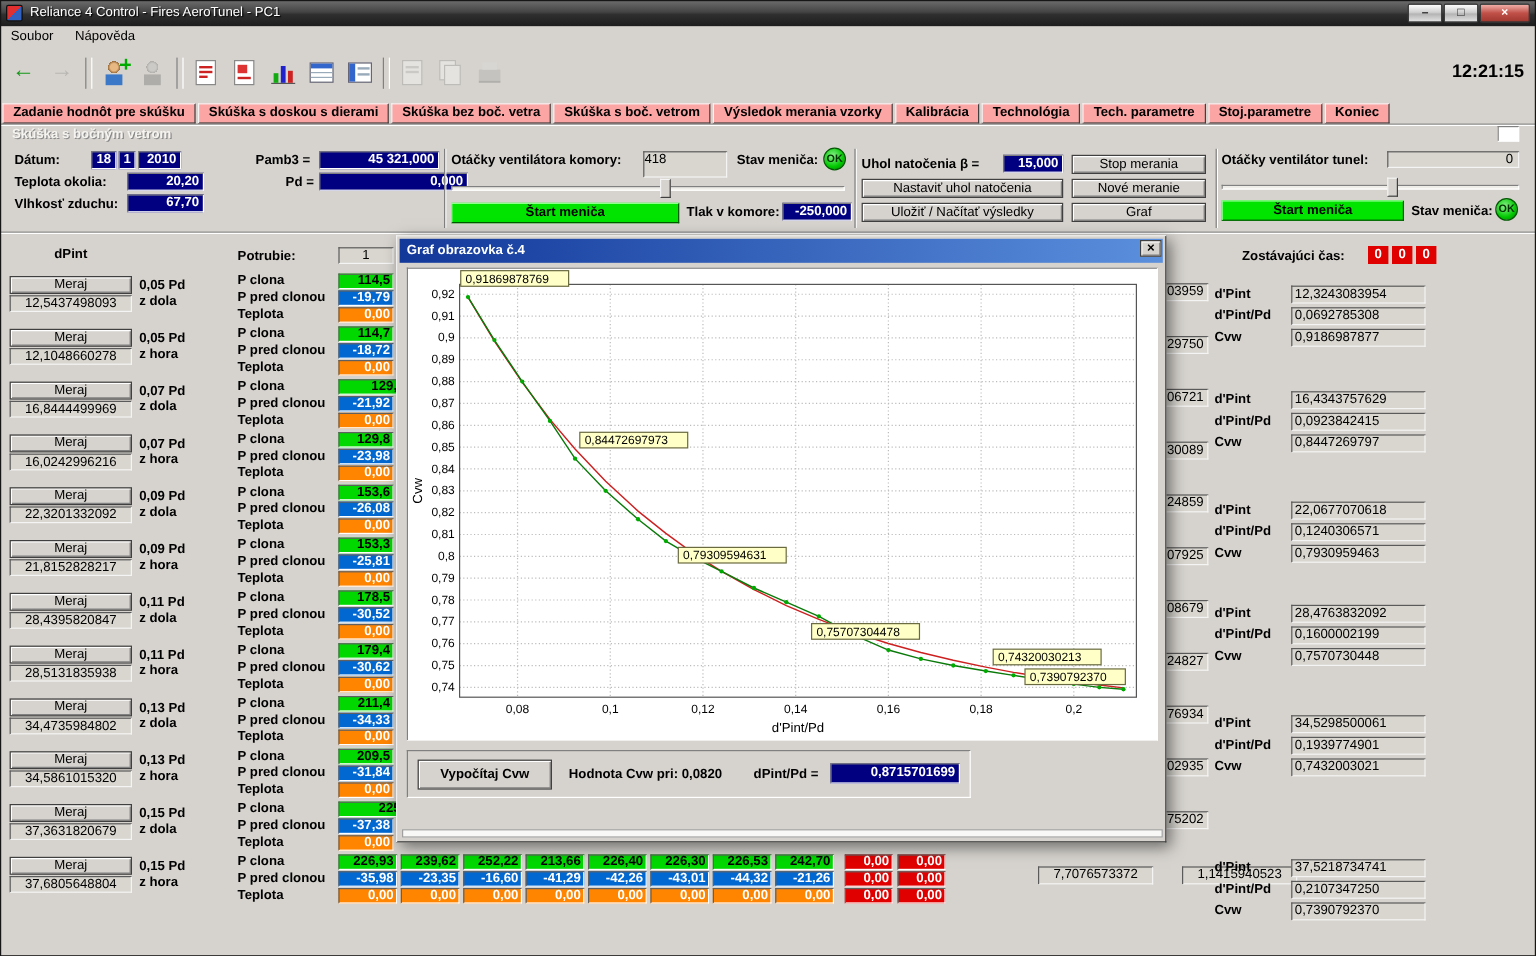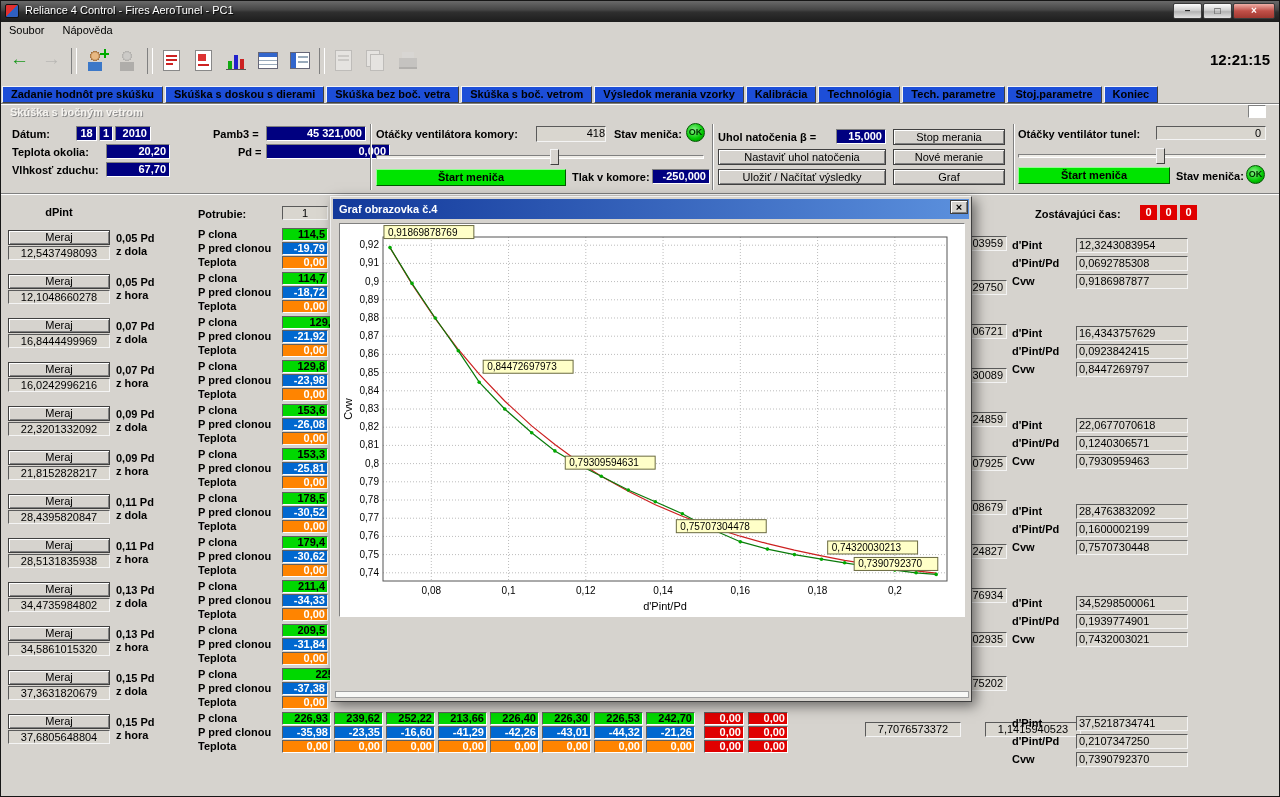--- a/index.html
+++ b/index.html
@@ -42,21 +42,21 @@
 .ic-docred2{background:linear-gradient(#d33,#d33) 6px 5px/8px 7px no-repeat,linear-gradient(#c22,#c22) 6px 15px/11px 2px no-repeat,linear-gradient(#fff,#fff) 4px 2px/15px 19px no-repeat,linear-gradient(#888,#888) 3px 1px/17px 21px no-repeat;}
 .ic-chart{background:linear-gradient(#1a1,#1a1) 4px 12px/4px 8px no-repeat,linear-gradient(#22c,#22c) 10px 6px/4px 14px no-repeat,linear-gradient(#c22,#c22) 16px 10px/4px 10px no-repeat,linear-gradient(#555,#555) 2px 20px/20px 1px no-repeat;}
 .ic-table{background:linear-gradient(#36c,#36c) 3px 4px/18px 4px no-repeat,linear-gradient(#9ab,#9ab) 3px 11px/18px 1px no-repeat,linear-gradient(#9ab,#9ab) 3px 15px/18px 1px no-repeat,linear-gradient(#fff,#fff) 3px 4px/18px 15px no-repeat,linear-gradient(#667,#667) 2px 3px/20px 17px no-repeat;}
 .ic-report{background:linear-gradient(#36c,#36c) 3px 4px/5px 15px no-repeat,linear-gradient(#9ab,#9ab) 10px 7px/10px 2px no-repeat,linear-gradient(#9ab,#9ab) 10px 12px/10px 2px no-repeat,linear-gradient(#fff,#fff) 3px 4px/18px 15px no-repeat,linear-gradient(#667,#667) 2px 3px/20px 17px no-repeat;}
 .ic-edit{background:linear-gradient(#bbb,#bbb) 6px 6px/11px 2px no-repeat,linear-gradient(#bbb,#bbb) 6px 10px/11px 2px no-repeat,linear-gradient(#fff,#fff) 4px 2px/15px 19px no-repeat,linear-gradient(#999,#999) 3px 1px/17px 21px no-repeat;}
 .ic-copy{background:linear-gradient(#fff,#fff) 7px 6px/12px 15px no-repeat,linear-gradient(#999,#999) 6px 5px/14px 17px no-repeat,linear-gradient(#fff,#fff) 3px 2px/12px 15px no-repeat,linear-gradient(#999,#999) 2px 1px/14px 17px no-repeat;}
 .ic-print{background:linear-gradient(#ddd,#ddd) 6px 3px/12px 6px no-repeat,linear-gradient(#aaa,#aaa) 3px 9px/18px 9px no-repeat,linear-gradient(#777,#777) 3px 18px/18px 2px no-repeat;}
 #clock{position:absolute;right:10px;top:11px;font-size:15px;font-weight:bold;}
 
 #tabbar{left:2px;top:86px;width:1276px;height:17px;white-space:nowrap;}
-.tab{display:inline-block;padding:1px 8px 0;margin-right:2px;height:17px;background:#1d4ed8;border:1px solid;border-color:#f4f4f4 #404040 #404040 #f4f4f4;font-weight:bold;}
+.tab{display:inline-block;padding:1px 8px 0;margin-right:2px;height:17px;background:#fca5a5;border:1px solid;border-color:#f4f4f4 #404040 #404040 #f4f4f4;font-weight:bold;}
 #sectiontitle{position:absolute;left:10px;top:106px;font-weight:bold;color:#f6f4f0;text-shadow:1px 1px 0 #8a8a8a;}
 
 .lrow{position:absolute;left:0;width:180px;height:44px;}
 .lrow .btn{position:absolute;left:0;top:0;width:102px;height:15px;line-height:13px;}
 .lval{position:absolute;left:0;top:16px;width:102px;height:14px;text-align:center;line-height:12px;}
 .llab{position:absolute;left:108px;top:2px;font-weight:bold;line-height:13px;}
 
 .mgroup{position:absolute;left:0;width:134px;height:42px;}
 .mlab{position:absolute;left:0;line-height:13px;font-weight:bold;}
 .mbox{position:absolute;height:13px;line-height:11px;text-align:right;padding-right:2px;border:1px solid;border-color:#606060 #fff #fff #606060;font-weight:bold;}
@@ -112,21 +112,21 @@
 <div class="abs navy" style="left:266px;top:126px;width:100px;">45 321,000</div>
 <div class="abs b" style="left:12px;top:146px;">Teplota okolia:</div>
 <div class="abs navy" style="left:106px;top:144px;width:64px;">20,20</div>
 <div class="abs b" style="left:238px;top:146px;">Pd =</div>
 <div class="abs navy" style="left:266px;top:144px;width:124px;">0,000</div>
 <div class="abs b" style="left:12px;top:164px;">Vlhkosť zduchu:</div>
 <div class="abs navy" style="left:106px;top:162px;width:64px;">67,70</div>
 <div class="vgroove" style="left:370px;top:124px;height:66px;"></div>
 
 <div class="abs b" style="left:376px;top:128px;">Otáčky ventilátora komory:</div>
-<div class="abs sunk2" style="left:536px;top:126px;width:70px;height:16px;text-align:right;line-height:13px;">418</div>
+<div class="abs sunk2" style="left:536px;top:126px;width:70px;height:22px;text-align:left;line-height:13px;">418</div>
 <div class="abs b" style="left:614px;top:128px;">Stav meniča:</div>
 <div class="abs okc" style="left:686px;top:123px;">OK</div>
 <div class="track" style="left:376px;top:155px;width:328px;"></div>
 <div class="thumb" style="left:550px;top:149px;"></div>
 <div class="abs greenbtn" style="left:376px;top:169px;width:190px;height:17px;">Štart meniča</div>
 <div class="abs b" style="left:572px;top:171px;">Tlak v komore:</div>
 <div class="abs navy" style="left:652px;top:169px;width:58px;">-250,000</div>
 <div class="vgroove" style="left:712px;top:124px;height:66px;"></div>
 
 <div class="abs b" style="left:718px;top:131px;">Uhol natočenia β =</div>
@@ -542,16 +542,22 @@
         <rect x="224.2602739726027" y="231.16190476190476" width="89.89999999999999" height="13" fill="#ffffc8" stroke="#6a6a40"></rect>
         <text x="228.2602739726027" y="241.16190476190476" font-size="10" fill="#000">0,79309594631</text>
         <rect x="335.32876712328766" y="294.68571428571437" width="89.89999999999999" height="13" fill="#ffffc8" stroke="#6a6a40"></rect>
         <text x="339.32876712328766" y="304.68571428571437" font-size="10" fill="#000">0,75707304478</text>
         <rect x="486.67123287671234" y="315.9851851851853" width="89.89999999999999" height="13" fill="#ffffc8" stroke="#6a6a40"></rect>
         <text x="490.67123287671234" y="325.9851851851853" font-size="10" fill="#000">0,74320030213</text>
         <rect x="513.1835616438356" y="332.4476190476191" width="83.6" height="13" fill="#ffffc8" stroke="#6a6a40"></rect>
         <text x="517.1835616438356" y="342.4476190476191" font-size="10" fill="#000">0,7390792370</text>
       </svg>
   </div>
+  <div id="dbottom">
+    <div class="abs btn b" style="left:8px;top:7px;width:112px;height:25px;line-height:23px;">Vypočítaj Cvw</div>
+    <div class="abs b" style="left:134px;top:13px;">Hodnota Cvw pri: 0,0820</div>
+    <div class="abs b" style="left:288px;top:13px;">dPint/Pd =</div>
+    <div class="abs navy" style="left:352px;top:10px;width:108px;height:17px;line-height:15px;">0,8715701699</div>
+  </div>
   <div id="dstrip"></div>
 </div>
 
 <div id="winframe"></div>
 
 </body></html>

